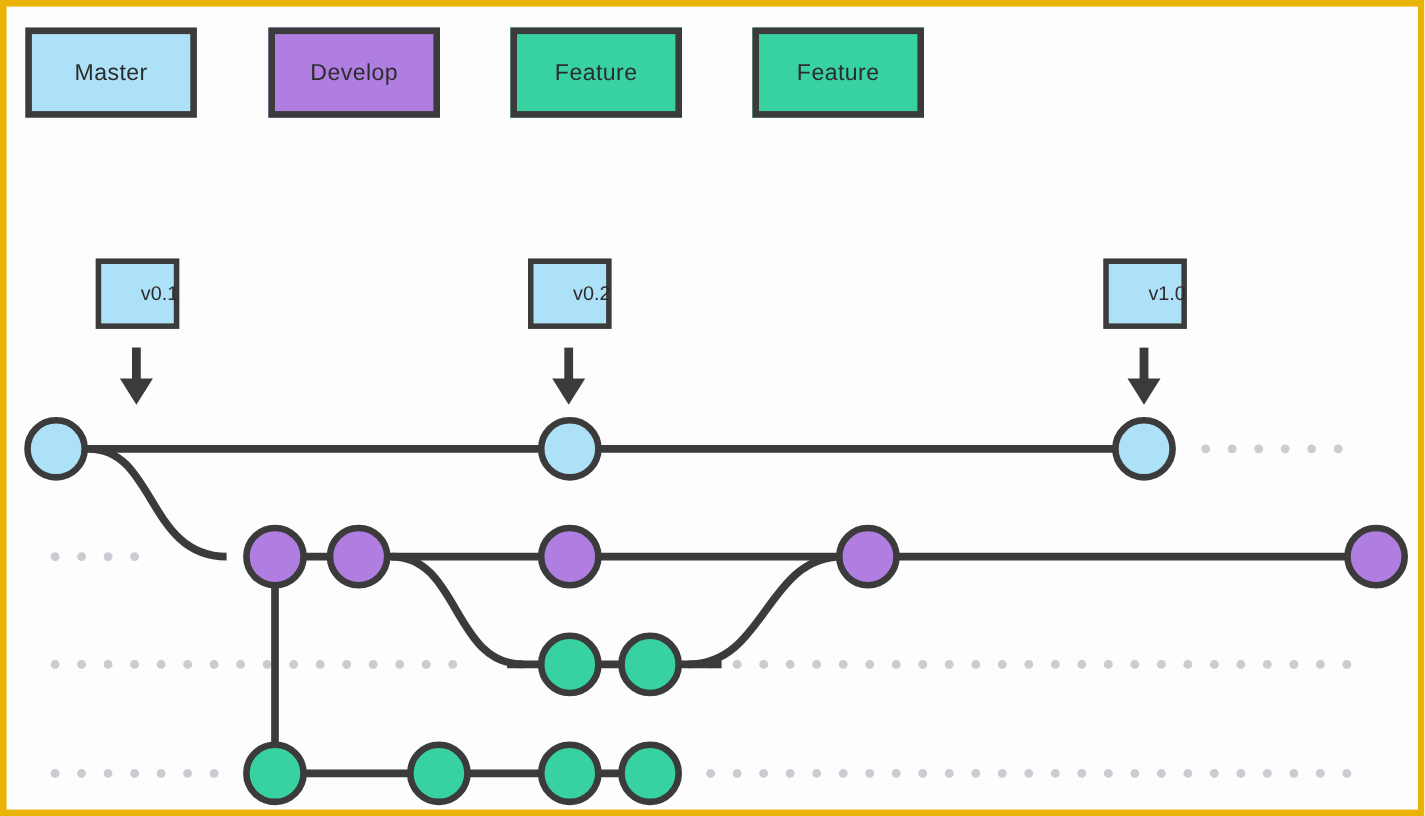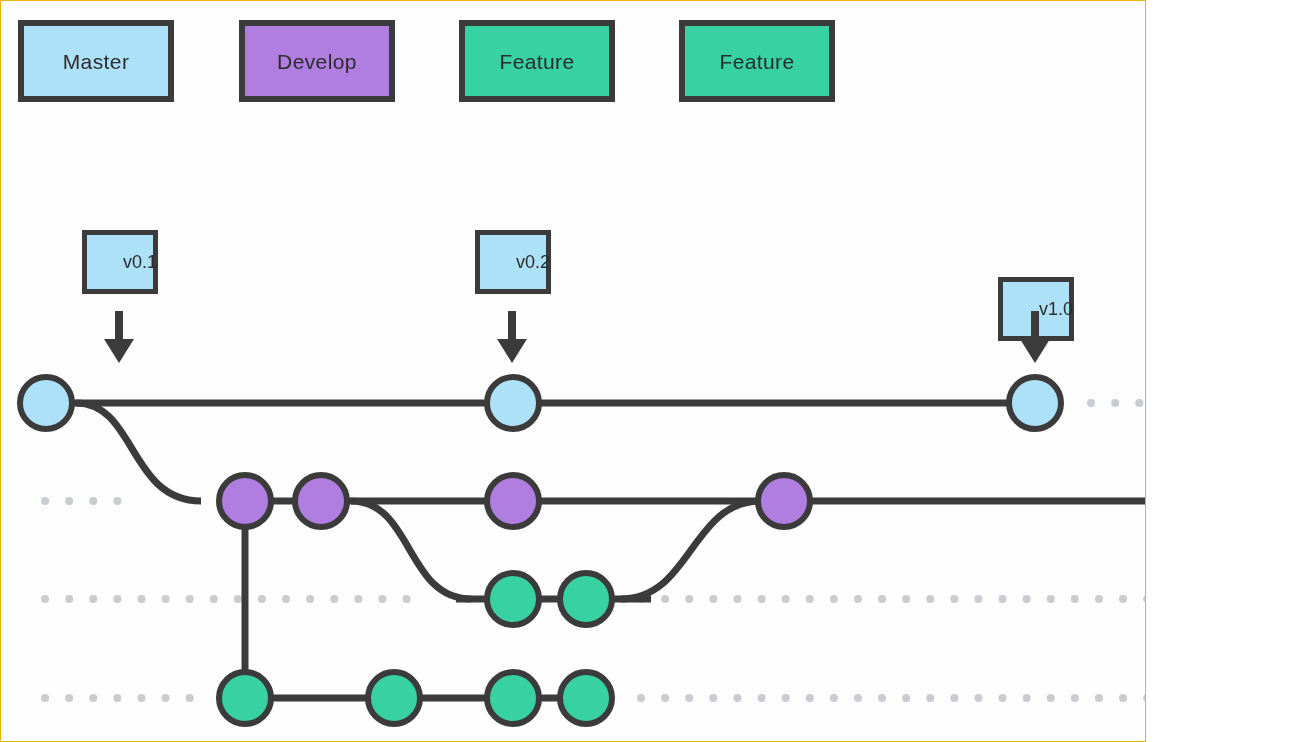--- a/index.html
+++ b/index.html
@@ -6,26 +6,26 @@
   html, body {
     margin: 0;
     padding: 0;
     background: #ffffff;
   }
   body {
     font-family: "Liberation Sans", "DejaVu Sans", sans-serif;
   }
   #canvas {
     position: relative;
-    width: 1146px;
+    width: 1295px;
     height: 742px;
     background: #fdfdfd;
     overflow: hidden;
     box-sizing: border-box;
-    border: 1px solid #eab308;
+    border: 6px solid #eab308;
   }
   #graph {
     position: absolute;
     left: 0;
     top: 0;
     width: 1295px;
     height: 742px;
   }
   .legend-row {
     position: absolute;
@@ -84,21 +84,21 @@
       <span class="legend-label">Feature</span>
     </div>
   </div>
 
   <div class="tag-box" style="left:81px;top:229px;width:76px;height:64px;background:#ade1f8;">
     <span class="tag-label">v0.1</span>
   </div>
   <div class="tag-box" style="left:474px;top:229px;width:76px;height:64px;background:#ade1f8;">
     <span class="tag-label">v0.2</span>
   </div>
-  <div class="tag-box" style="left:997px;top:229px;width:76px;height:64px;background:#ade1f8;margin-top:47px;">
+  <div class="tag-box" style="left:997px;top:229px;width:76px;height:64px;background:#ade1f8;">
     <span class="tag-label">v1.0</span>
   </div>
 
   <svg id="graph" viewBox="0 0 1295 742">
 
     <g>
       <g>
         <line x1="118" y1="310" x2="118" y2="344" stroke="#3b3b3b" stroke-width="8" stroke-linecap="butt"></line>
         <polygon points="118,362 103,338 133,338" fill="#3b3b3b"></polygon>
       </g>

